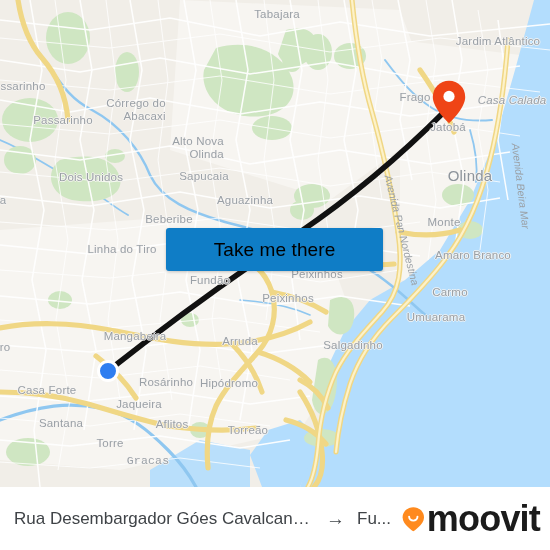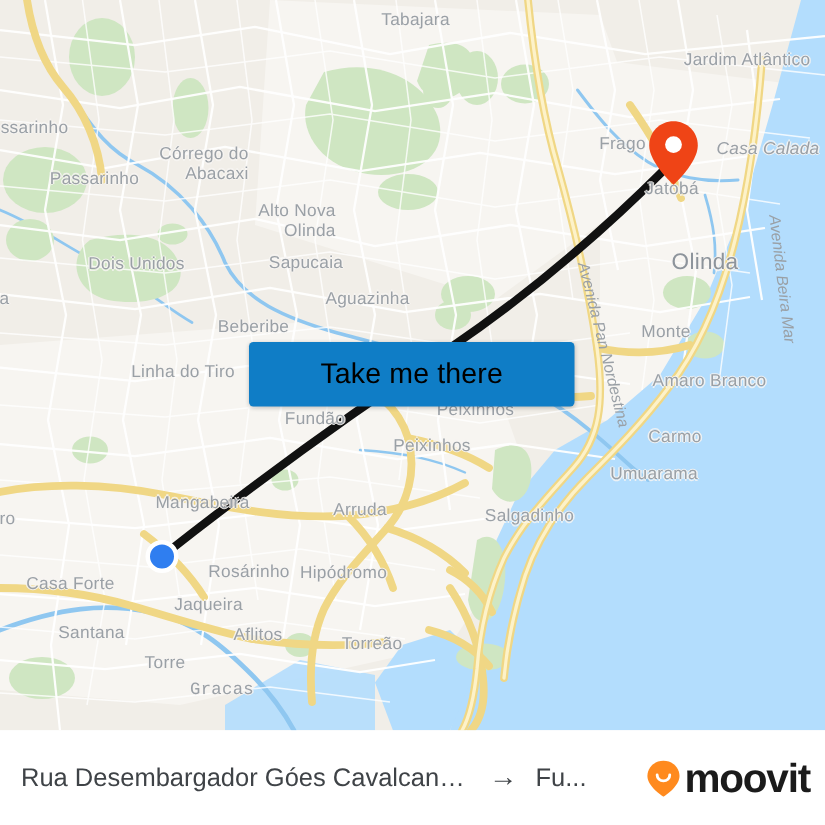--- a/index.html
+++ b/index.html
@@ -164,21 +164,21 @@
     display: inline-block;
     flex: 0 0 auto;
   }
   #brand {
     display: flex;
     align-items: center;
     flex: 0 0 auto;
     margin-left: 8px;
   }
   #brand-name {
-    font-size: 27px;
+    font-size: 36px;
     font-weight: bold;
     color: #1b1b1b;
     letter-spacing: -0.8px;
     font-family: "Liberation Sans", sans-serif;
     margin-left: 1px;
   }
 </style>
 </head>
 <body>
 

